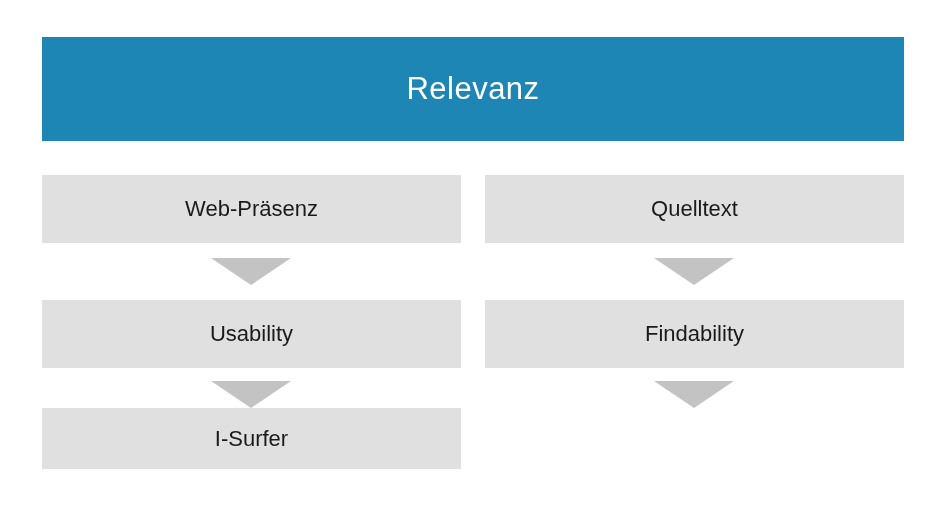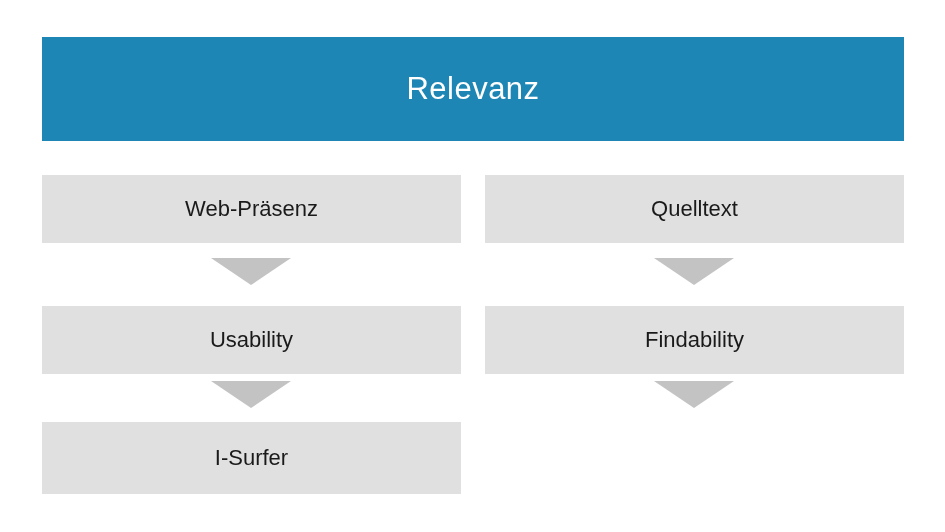--- a/index.html
+++ b/index.html
@@ -36,22 +36,22 @@
     background: var(--box-bg, #e0e0e0);
     color: var(--box-text, #1a1a1a);
     display: flex;
     align-items: center;
     justify-content: center;
     font-size: 22px;
   }
   .col-left  { left: 42px; }
   .col-right { left: 485px; }
   .row-1 { top: 175px; }
-  .row-2 { top: 300px; margin-top: 6px; }
-  .row-3 { top: 422px; height: 72px; }
+  .row-2 { top: 300px; }
+  .row-3 { top: 408px; height: 61px; }
   .arrow {
     position: absolute;
     width: 0;
     height: 0;
     border-left: 40px solid transparent;
     border-right: 40px solid transparent;
     border-top: 27px solid var(--arrow, #c3c3c3);
   }
   .arrow.col-left  { left: 211px; }
   .arrow.col-right { left: 654px; }

